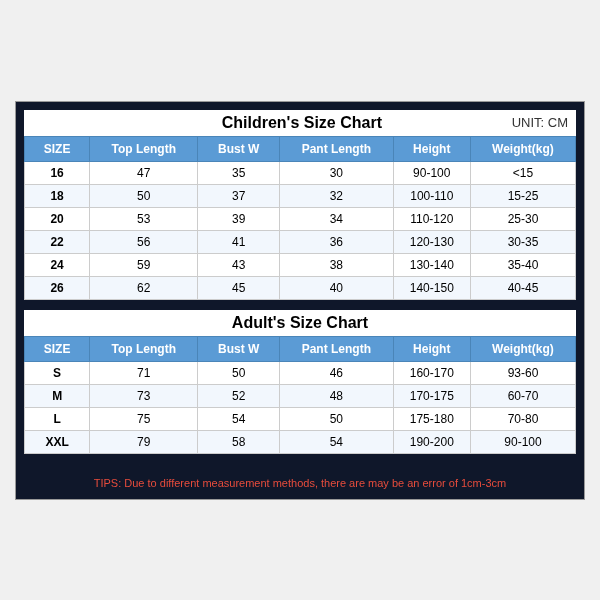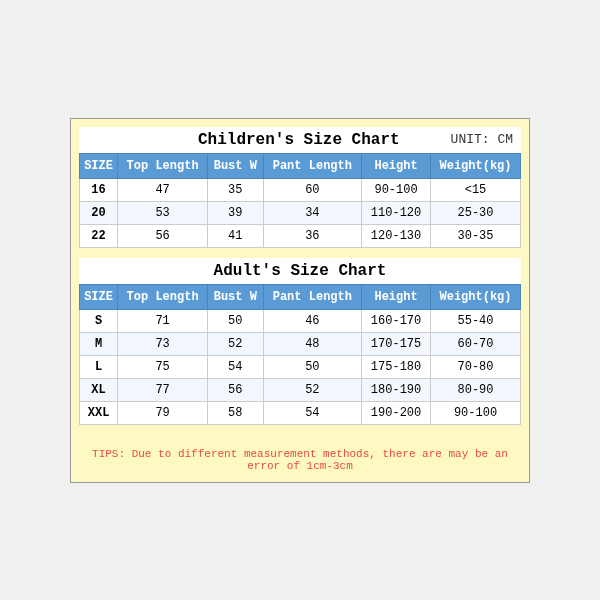--- a/index.html
+++ b/index.html
@@ -6,25 +6,24 @@
     body {
       background: #f0f0f0;
       display: flex;
       justify-content: center;
       align-items: center;
       width: 600px;
       height: 600px;
       font-family: Arial, sans-serif;
     }
     .chart-container {
-      background: #fef9c3;
+      background: #0f172a;
       border: 1px solid #999;
-      width: 460px;
+      width: 570px;
       padding: 8px;
-      font-family: Liberation Mono, monospace;
     }
     .section-title-row {
       display: flex;
       justify-content: space-between;
       align-items: center;
       background: white;
       padding: 4px 8px;
     }
     .section-title {
       font-size: 16px;
@@ -39,21 +38,21 @@
     }
     table {
       width: 100%;
       border-collapse: collapse;
       font-size: 12px;
     }
     th {
       background: #5b9bd5;
       color: white;
       border: 1px solid #4a85b8;
-      padding: 5px 1px;
+      padding: 5px 15px;
       text-align: center;
       font-weight: bold;
     }
     td {
       border: 1px solid #ccc;
       padding: 4px 3px;
       text-align: center;
     }
     tr:nth-child(even) td {
       background: #f2f7fd;
@@ -95,39 +94,63 @@
         <th>Pant Length</th>
         <th>Height</th>
         <th>Weight(kg)</th>
       </tr>
     </thead>
     <tbody id="children-tbody">
         <tr>
           <td class="size-col">16</td>
           <td>47</td>
           <td>35</td>
-          <td>60</td>
+          <td>30</td>
           <td>90-100</td>
           <td>&lt;15</td>
+        </tr>
+        <tr>
+          <td class="size-col">18</td>
+          <td>50</td>
+          <td>37</td>
+          <td>32</td>
+          <td>100-110</td>
+          <td>15-25</td>
         </tr>
         <tr>
           <td class="size-col">20</td>
           <td>53</td>
           <td>39</td>
           <td>34</td>
           <td>110-120</td>
           <td>25-30</td>
         </tr>
         <tr>
           <td class="size-col">22</td>
           <td>56</td>
           <td>41</td>
           <td>36</td>
           <td>120-130</td>
           <td>30-35</td>
+        </tr>
+        <tr>
+          <td class="size-col">24</td>
+          <td>59</td>
+          <td>43</td>
+          <td>38</td>
+          <td>130-140</td>
+          <td>35-40</td>
+        </tr>
+        <tr>
+          <td class="size-col">26</td>
+          <td>62</td>
+          <td>45</td>
+          <td>40</td>
+          <td>140-150</td>
+          <td>40-45</td>
         </tr>
       </tbody>
   </table>
 
   <div class="section-title-row adult-title-row">
     <div class="section-title">Adult's Size Chart</div>
   </div>
 
   <table>
     <thead>
@@ -140,47 +163,39 @@
         <th>Weight(kg)</th>
       </tr>
     </thead>
     <tbody id="adult-tbody">
         <tr>
           <td class="size-col">S</td>
           <td>71</td>
           <td>50</td>
           <td>46</td>
           <td>160-170</td>
-          <td>55-40</td>
+          <td>93-60</td>
         </tr>
         <tr>
           <td class="size-col">M</td>
           <td>73</td>
           <td>52</td>
           <td>48</td>
           <td>170-175</td>
           <td>60-70</td>
         </tr>
         <tr>
           <td class="size-col">L</td>
           <td>75</td>
           <td>54</td>
           <td>50</td>
           <td>175-180</td>
           <td>70-80</td>
         </tr>
         <tr>
-          <td class="size-col">XL</td>
-          <td>77</td>
-          <td>56</td>
-          <td>52</td>
-          <td>180-190</td>
-          <td>80-90</td>
-        </tr>
-        <tr>
           <td class="size-col">XXL</td>
           <td>79</td>
           <td>58</td>
           <td>54</td>
           <td>190-200</td>
           <td>90-100</td>
         </tr>
       </tbody>
   </table>
 

